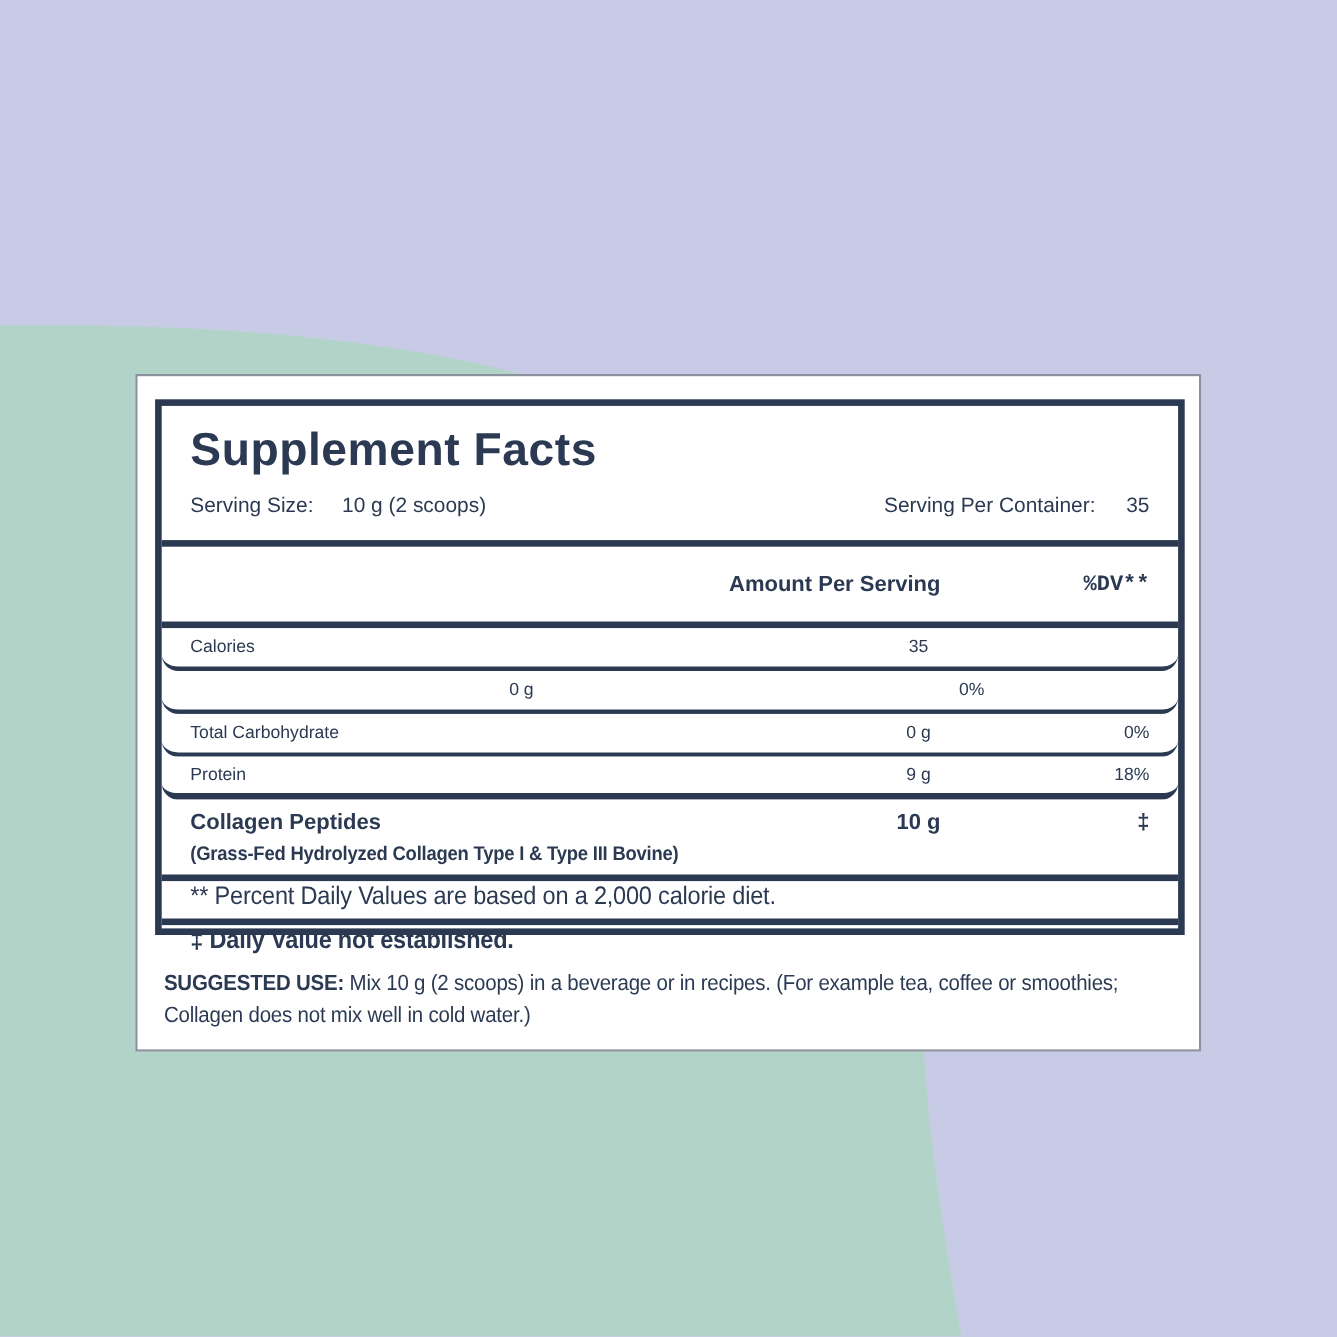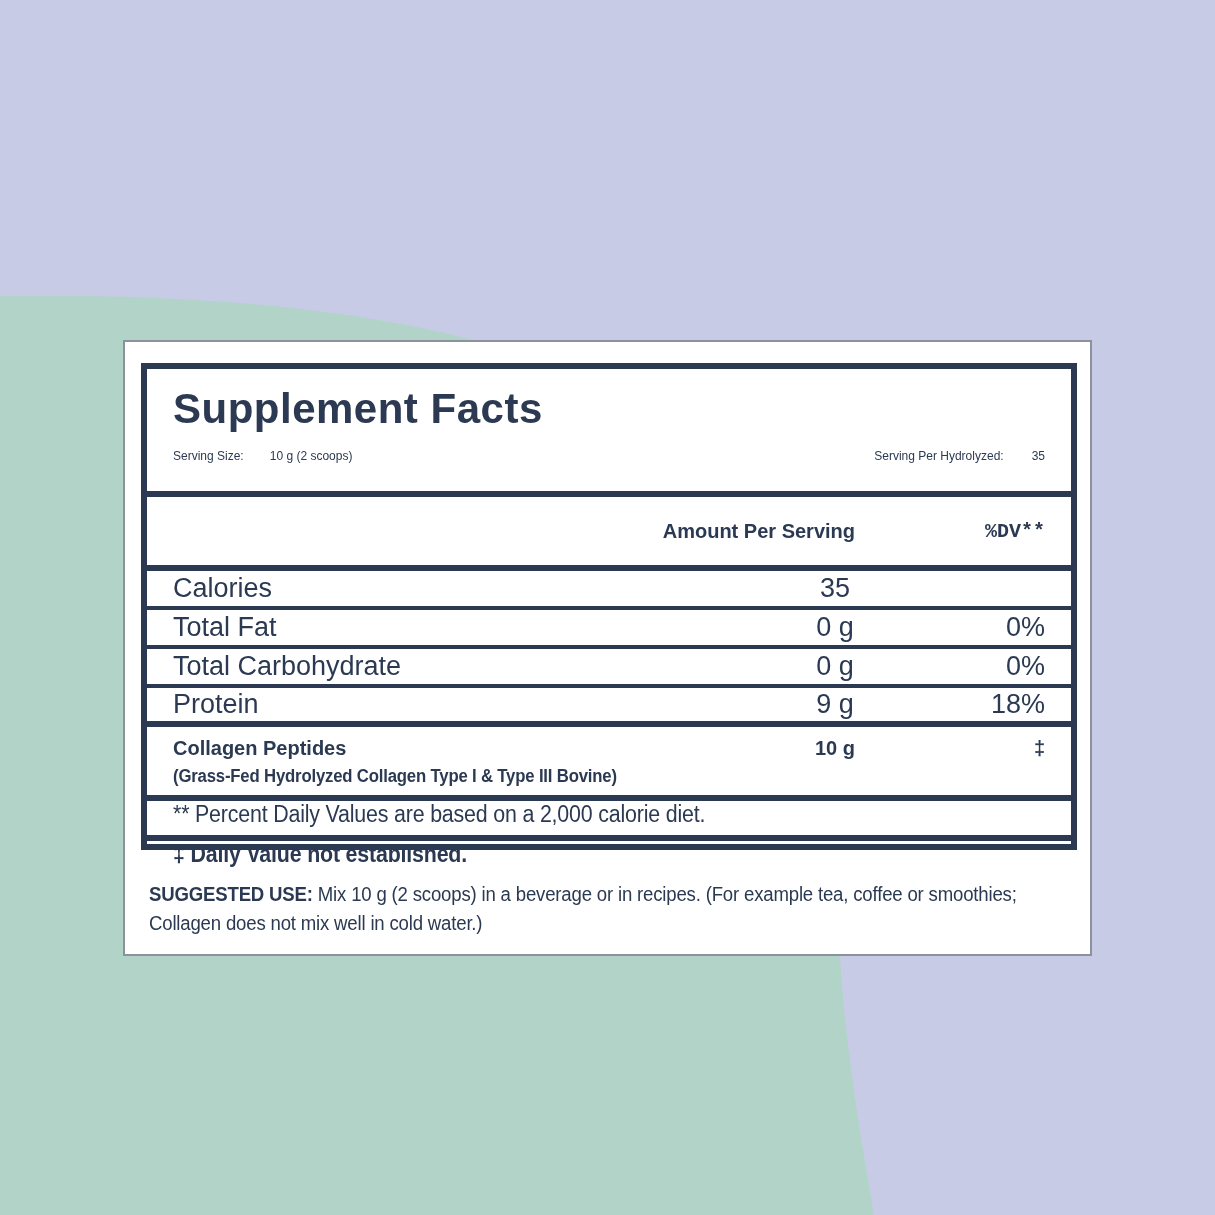--- a/index.html
+++ b/index.html
@@ -15,32 +15,32 @@
     background:#ffffff; border:2px solid #8b919d; box-sizing:border-box;margin-top:34px;
   }
 
   .facts {
     position:absolute; left:16px; top:21px; width:936px; height:487px;
     border:6px solid #2b3a52; box-sizing:border-box; color:#2b3a52;
   }
 
   .sec-head { height:112px; border-bottom:6px solid #2b3a52; padding:10px 26px 0 26px; box-sizing:content-box; }
   .title { font-size:42px; font-weight:bold; letter-spacing:.5px; margin-top:6px; }
-  .serving-line { display:flex; align-items:center; margin-top:16px; font-size:12px; }
+  .serving-line { display:flex; align-items:center; margin-top:16px; font-size:19px; }
   .sv-gap { width:26px; }
   .sv-right { margin-left:auto; display:flex; align-items:baseline; }
   .sv-right .sv-gap { width:28px; }
 
   .row-header { height:44px; border-bottom:6px solid #2b3a52; display:flex; align-items:center;
     padding:12px 26px; font-weight:bold; font-size:20px; }
   .hdr-amount { margin-left:auto; }
   .hdr-dv { width:150px; margin-left:40px; text-align:right;font-family:Liberation Mono, monospace; }
 
   .nrow { display:grid; grid-template-columns:1fr 120px 150px; align-items:center;
-    padding:0 26px; font-size:27px; height:35px; border-bottom:4px solid #2b3a52; }
+    padding:0 26px; font-size:16px; height:35px; border-bottom:4px solid #2b3a52;border-radius:15px; }
   .nrow.last { height:33px; border-bottom:6px solid #2b3a52; }
   .cell-amount { text-align:center; }
   .cell-dv { text-align:right; }
 
   .collagen { border-bottom:6px solid #2b3a52; padding:10px 26px 8px 26px; height:50px;font-weight:bold; }
   .collagen-main { display:grid; grid-template-columns:1fr 120px 150px; align-items:center; font-size:20px; }
   .collagen-note { margin-top:6px; font-size:18px; }
 
   .footnote { display:flex; padding:0 26px; font-size:23px; height:34px; }
   .footnote.first { border-bottom:6px solid #2b3a52; height:34px; }
@@ -66,40 +66,39 @@
 
   <div class="facts">
 
     <div class="sec-head">
       <div class="title">Supplement Facts</div>
       <div class="serving-line">
         <span>Serving Size:</span>
         <span class="sv-gap"></span>
         <span>10 g (2 scoops)</span>
         <span class="sv-right">
-          <span>Serving Per Hydrolyzed:</span>
+          <span>Serving Per Container:</span>
           <span class="sv-gap"></span>
           <span>35</span>
         </span>
       </div>
     </div>
 
     <div class="row-header">
       <span class="hdr-amount">Amount Per Serving</span>
       <span class="hdr-dv">%DV**</span>
     </div>
 
     <div class="nrow">
       <span>Calories</span>
       <span class="cell-amount">35</span>
       <span class="cell-dv"></span>
     </div>
 
     <div class="nrow">
-      <span>Total Fat</span>
       <span class="cell-amount">0 g</span>
       <span class="cell-dv">0%</span>
     </div>
 
     <div class="nrow">
       <span>Total Carbohydrate</span>
       <span class="cell-amount">0 g</span>
       <span class="cell-dv">0%</span>
     </div>
 

